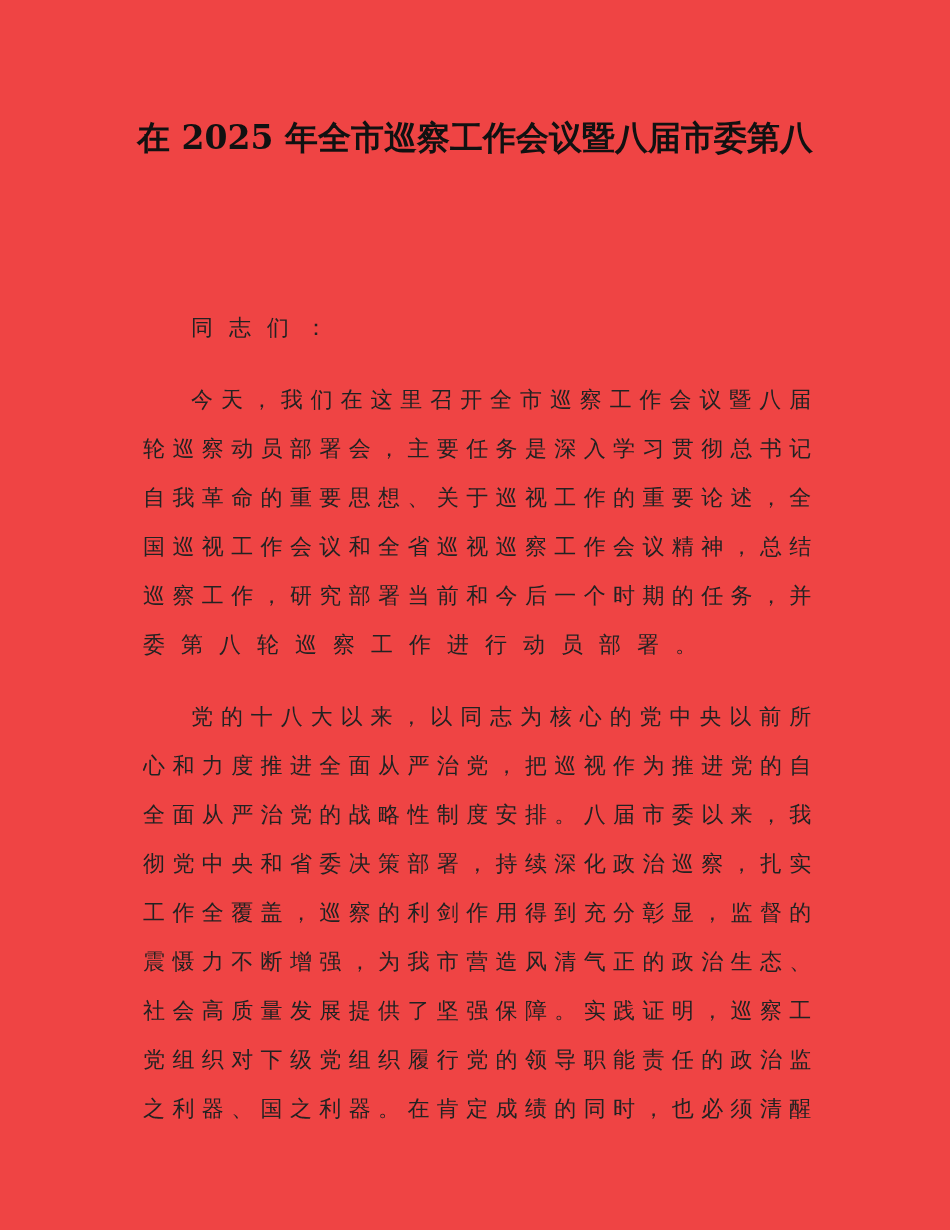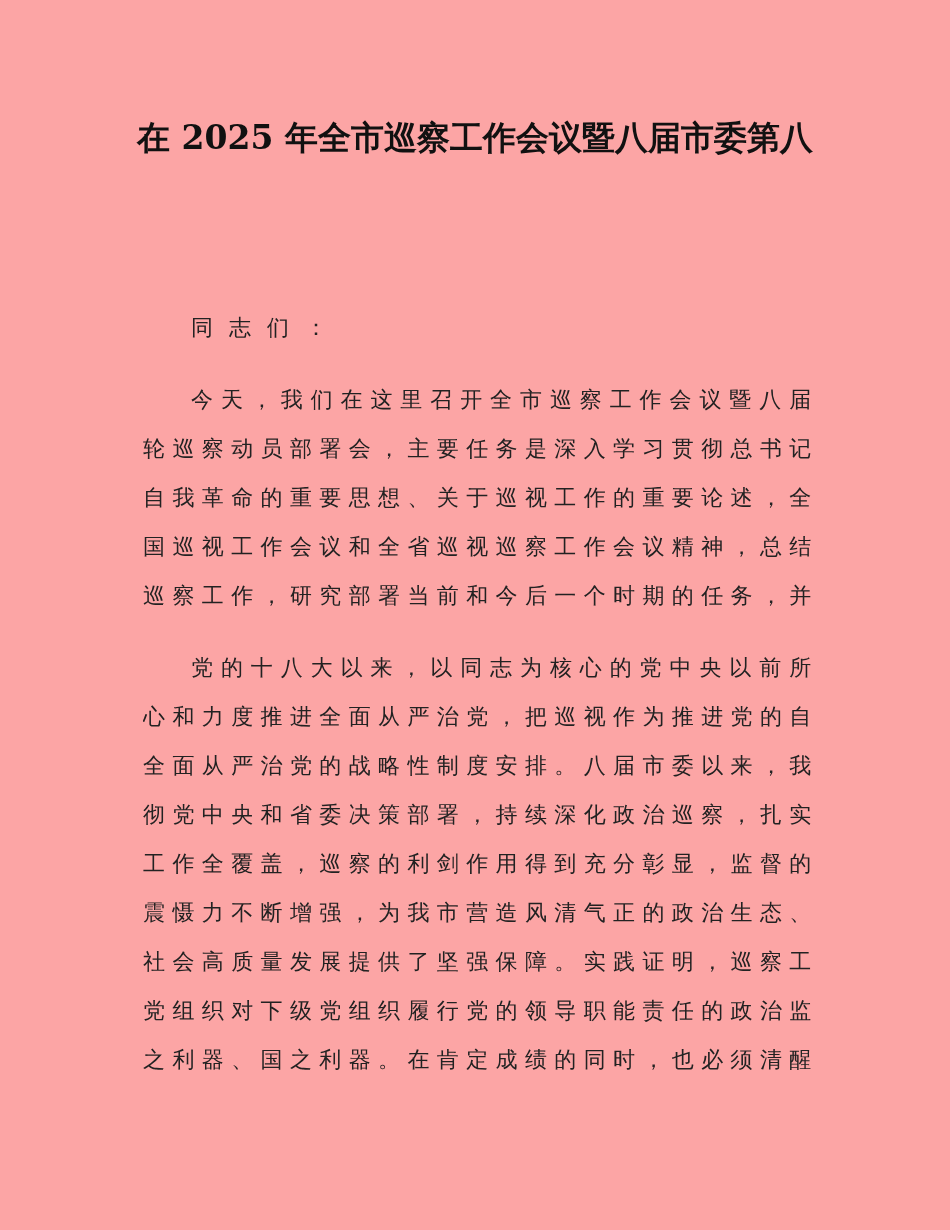--- a/index.html
+++ b/index.html
@@ -1,17 +1,17 @@
 <!DOCTYPE html>
 <html><head>
 <meta charset="utf-8">
 <style>
   html, body { margin: 0; padding: 0; background: #ffffff; }
   body { width: 950px; height: 1230px; position: relative; overflow: hidden; }
-  .page { position: absolute; left: 0; top: 0; width: 950px; height: 1230px; background: #fca5a5; }
+  .page { position: absolute; left: 0; top: 0; width: 950px; height: 1230px; background: #ef4444; }
   .title {
     position: absolute; left: 130px; width: 690px; top: 114px;
     font-family: "DejaVu Serif", "Liberation Serif", serif;
     font-weight: bold; font-size: 33px; line-height: 48px;
     color: #111; text-align: center;
   }
   .title .tline { display: block; white-space: nowrap; }
   .body {
     position: absolute; left: 143px; width: 670px; top: 303px;
     font-family: "DejaVu Sans", "Liberation Sans", sans-serif;
@@ -37,20 +37,21 @@
   <div class="body">
     <span class="line indent last">同志们：</span>
     <div class="gap"></div>
 
     <div>
       <span class="line indent" style="white-space: normal; overflow: hidden;"><span>今</span> <span>天</span> <span>，</span> <span>我</span> <span>们</span> <span>在</span> <span>这</span> <span>里</span> <span>召</span> <span>开</span> <span>全</span> <span>市</span> <span>巡</span> <span>察</span> <span>工</span> <span>作</span> <span>会</span> <span>议</span> <span>暨</span> <span>八</span> <span>届</span>    </span>
       <span class="line" style="white-space: normal; overflow: hidden;"><span>轮</span> <span>巡</span> <span>察</span> <span>动</span> <span>员</span> <span>部</span> <span>署</span> <span>会</span> <span>，</span> <span>主</span> <span>要</span> <span>任</span> <span>务</span> <span>是</span> <span>深</span> <span>入</span> <span>学</span> <span>习</span> <span>贯</span> <span>彻</span> <span>总</span> <span>书</span> <span>记</span>    </span>
       <span class="line" style="white-space: normal; overflow: hidden;"><span>自</span> <span>我</span> <span>革</span> <span>命</span> <span>的</span> <span>重</span> <span>要</span> <span>思</span> <span>想</span> <span>、</span> <span>关</span> <span>于</span> <span>巡</span> <span>视</span> <span>工</span> <span>作</span> <span>的</span> <span>重</span> <span>要</span> <span>论</span> <span>述</span> <span>，</span> <span>全</span>    </span>
       <span class="line" style="white-space: normal; overflow: hidden;"><span>国</span> <span>巡</span> <span>视</span> <span>工</span> <span>作</span> <span>会</span> <span>议</span> <span>和</span> <span>全</span> <span>省</span> <span>巡</span> <span>视</span> <span>巡</span> <span>察</span> <span>工</span> <span>作</span> <span>会</span> <span>议</span> <span>精</span> <span>神</span> <span>，</span> <span>总</span> <span>结</span>    </span>
       <span class="line" style="white-space: normal; overflow: hidden;"><span>巡</span> <span>察</span> <span>工</span> <span>作</span> <span>，</span> <span>研</span> <span>究</span> <span>部</span> <span>署</span> <span>当</span> <span>前</span> <span>和</span> <span>今</span> <span>后</span> <span>一</span> <span>个</span> <span>时</span> <span>期</span> <span>的</span> <span>任</span> <span>务</span> <span>，</span> <span>并</span>    </span>
+      <span class="line last">委第八轮巡察工作进行动员部署。</span>
     </div>
     <div class="gap"></div>
 
     <div>
       <span class="line indent" style="white-space: normal; overflow: hidden;"><span>党</span> <span>的</span> <span>十</span> <span>八</span> <span>大</span> <span>以</span> <span>来</span> <span>，</span> <span>以</span> <span>同</span> <span>志</span> <span>为</span> <span>核</span> <span>心</span> <span>的</span> <span>党</span> <span>中</span> <span>央</span> <span>以</span> <span>前</span> <span>所</span>    </span>
       <span class="line" style="white-space: normal; overflow: hidden;"><span>心</span> <span>和</span> <span>力</span> <span>度</span> <span>推</span> <span>进</span> <span>全</span> <span>面</span> <span>从</span> <span>严</span> <span>治</span> <span>党</span> <span>，</span> <span>把</span> <span>巡</span> <span>视</span> <span>作</span> <span>为</span> <span>推</span> <span>进</span> <span>党</span> <span>的</span> <span>自</span>    </span>
       <span class="line" style="white-space: normal; overflow: hidden;"><span>全</span> <span>面</span> <span>从</span> <span>严</span> <span>治</span> <span>党</span> <span>的</span> <span>战</span> <span>略</span> <span>性</span> <span>制</span> <span>度</span> <span>安</span> <span>排</span> <span>。</span> <span>八</span> <span>届</span> <span>市</span> <span>委</span> <span>以</span> <span>来</span> <span>，</span> <span>我</span>    </span>
       <span class="line" style="white-space: normal; overflow: hidden;"><span>彻</span> <span>党</span> <span>中</span> <span>央</span> <span>和</span> <span>省</span> <span>委</span> <span>决</span> <span>策</span> <span>部</span> <span>署</span> <span>，</span> <span>持</span> <span>续</span> <span>深</span> <span>化</span> <span>政</span> <span>治</span> <span>巡</span> <span>察</span> <span>，</span> <span>扎</span> <span>实</span>    </span>
       <span class="line" style="white-space: normal; overflow: hidden;"><span>工</span> <span>作</span> <span>全</span> <span>覆</span> <span>盖</span> <span>，</span> <span>巡</span> <span>察</span> <span>的</span> <span>利</span> <span>剑</span> <span>作</span> <span>用</span> <span>得</span> <span>到</span> <span>充</span> <span>分</span> <span>彰</span> <span>显</span> <span>，</span> <span>监</span> <span>督</span> <span>的</span>    </span>
       <span class="line" style="white-space: normal; overflow: hidden;"><span>震</span> <span>慑</span> <span>力</span> <span>不</span> <span>断</span> <span>增</span> <span>强</span> <span>，</span> <span>为</span> <span>我</span> <span>市</span> <span>营</span> <span>造</span> <span>风</span> <span>清</span> <span>气</span> <span>正</span> <span>的</span> <span>政</span> <span>治</span> <span>生</span> <span>态</span> <span>、</span>    </span>

